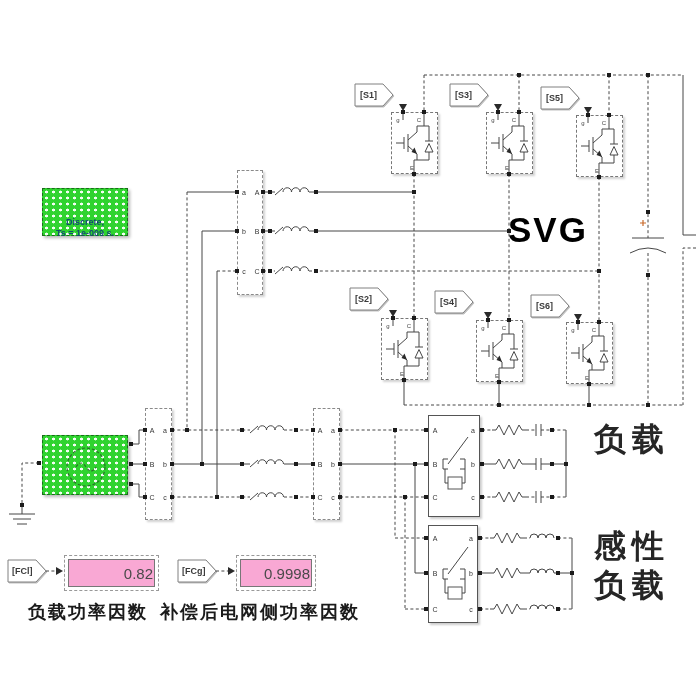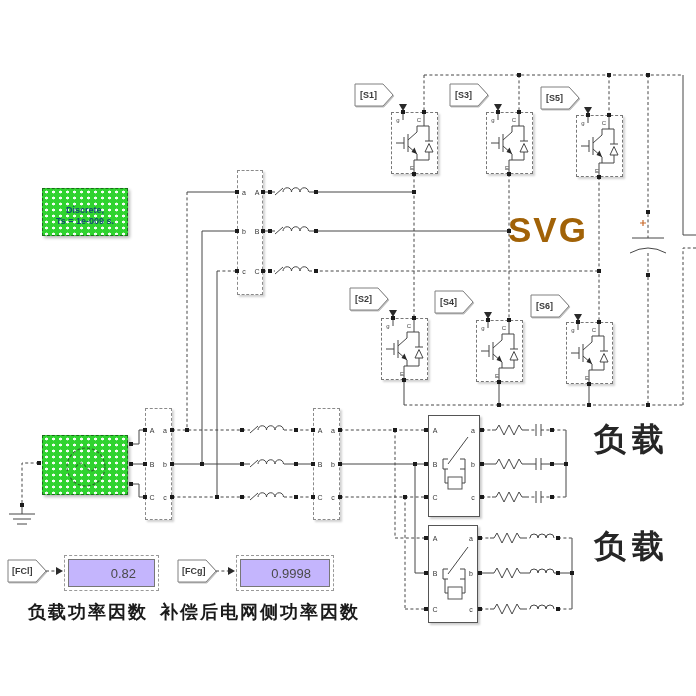--- a/index.html
+++ b/index.html
@@ -8,30 +8,30 @@
   .abs{position:absolute}
   .greenblk{background-color:#2fd32f;
     background-image:radial-gradient(circle,rgba(255,255,255,.95) 1.2px,rgba(255,255,255,0) 1.7px);
     background-size:7px 6px;
     border:1px dashed #1d6b1d;
     box-shadow:2px 2px 3px rgba(0,0,0,.28);box-sizing:border-box}
   .vi{background:#fff;border:1px dashed #8a8a8a;box-shadow:1.5px 1.5px 2px rgba(0,0,0,.18);box-sizing:border-box}
   .igbtblk{background:#fff;border:1px dashed #777;box-shadow:2px 2px 2px rgba(0,0,0,.18);box-sizing:border-box}
   .brkblk{background:#fff;border:1px solid #555;box-shadow:2px 2px 2px rgba(0,0,0,.2);box-sizing:border-box}
   .disp-outer{border:1px dashed #999;background:#fff;box-sizing:border-box}
-  .disp-inner{position:absolute;left:3px;top:3px;right:3px;bottom:3px;border:1px solid #777;background:#c4b5fd;
-    display:flex;align-items:center;justify-content:flex-end;padding-right:18px;
-    font-size:13px;color:#4a4a4a;box-sizing:border-box}
+  .disp-inner{position:absolute;left:3px;top:3px;right:3px;bottom:3px;border:1px solid #777;background:#f9a8d4;
+    display:flex;align-items:center;justify-content:flex-end;padding-right:1px;
+    font-size:15px;color:#4a4a4a;box-sizing:border-box}
   .caption{font-weight:bold;font-size:18px;color:#1b1b1b;text-align:center;letter-spacing:2px;
     font-family:"Liberation Serif",serif;white-space:nowrap}
   .loadlab{font-weight:bold;font-size:32px;line-height:39px;color:#262626;letter-spacing:6px;
     font-family:"Liberation Serif",serif;white-space:nowrap}
-  .svgtitle{font-weight:bold;font-size:35px;color:#a16207;letter-spacing:2px;
+  .svgtitle{font-weight:bold;font-size:35px;color:#000000;letter-spacing:2px;
     font-family:"Liberation Sans",sans-serif}
-  .pgui{font-size:9px;font-weight:bold;color:#134a74;text-align:center;line-height:11px;padding-top:16px;box-sizing:border-box}
+  .pgui{font-size:9px;font-weight:bold;color:#134a74;text-align:center;line-height:11px;padding-top:28px;box-sizing:border-box}
   #wires{position:absolute;left:0;top:0;pointer-events:none}
   .w{stroke:#474747;stroke-width:1;fill:none}
   .d{stroke-dasharray:3,2.4}
   .sqf{fill:#1b1b1b;stroke:none}
   .pl{font:7px "Liberation Sans",sans-serif;fill:#333;text-anchor:middle}
   .gl{font:6px "Liberation Sans",sans-serif;fill:#444;text-anchor:middle}
   .tagt{font:bold 9px "Liberation Sans",sans-serif;fill:#3a3a3a}
   .tagp{fill:#fff;stroke:#808080;stroke-width:1;filter:drop-shadow(1.5px 1.5px 0.5px rgba(0,0,0,.25))}
   .ah{fill:#2a2a2a;stroke:none}
   .srcg{stroke:#2e6b2e;stroke-width:1.2;fill:none;stroke-dasharray:3,2}
@@ -59,21 +59,21 @@
   <div class="abs igbtblk" style="left:381px;top:318px;width:47px;height:62px"></div>
   <div class="abs igbtblk" style="left:476px;top:320px;width:47px;height:62px"></div>
   <div class="abs igbtblk" style="left:566px;top:322px;width:47px;height:62px"></div>
 
   <div class="abs brkblk" style="left:428px;top:415px;width:52px;height:102px"></div>
   <div class="abs brkblk" style="left:428px;top:525px;width:50px;height:98px"></div>
 
   <div class="abs disp-outer" style="left:64px;top:555px;width:95px;height:36px">
     <div class="disp-inner">0.82</div>
   </div>
-  <div class="abs disp-outer" style="left:236px;top:555px;width:98px;height:36px">
+  <div class="abs disp-outer" style="left:236px;top:555px;width:80px;height:36px">
     <div class="disp-inner">0.9998</div>
   </div>
 
   <svg id="wires" width="696" height="696" viewBox="0 0 696 696">
     <defs>
       <g id="ind">
         <path class="w" d="M0,3 L8,-4 M8,0 a4.25,4.25 0 1 1 8.5,0 a4.25,4.25 0 1 1 8.5,0 a4.25,4.25 0 1 1 8.5,0"></path>
       </g>
       <g id="coil">
         <path class="w" d="M0,0 a4,4 0 1 1 8,0 a4,4 0 1 1 8,0 a4,4 0 1 1 8,0"></path>
@@ -294,19 +294,20 @@
         <text class="gl" x="587" y="380">E</text>
     </g>
   </svg>
 
   <div class="abs svgtitle" style="left:508px;top:210px">SVG</div>
 
   <div class="abs loadlab" style="left:594px;top:420px">
     <div>负载</div>
   </div>
   <div class="abs loadlab" style="left:594px;top:527px">
+    <div>感性</div>
     <div>负载</div>
   </div>
 
   <div class="abs caption" style="left:18px;top:600px;width:140px">负载功率因数</div>
   <div class="abs caption" style="left:160px;top:600px;width:200px">补偿后电网侧功率因数</div>
 
 </div>
 
 </body></html>

